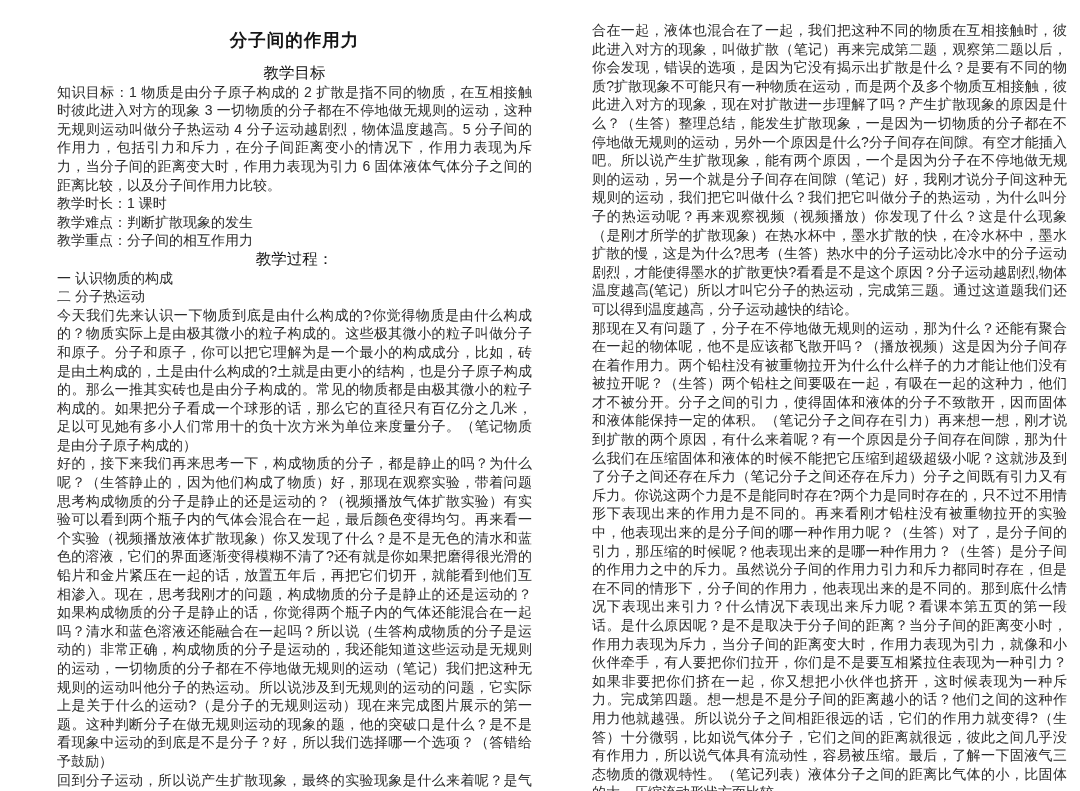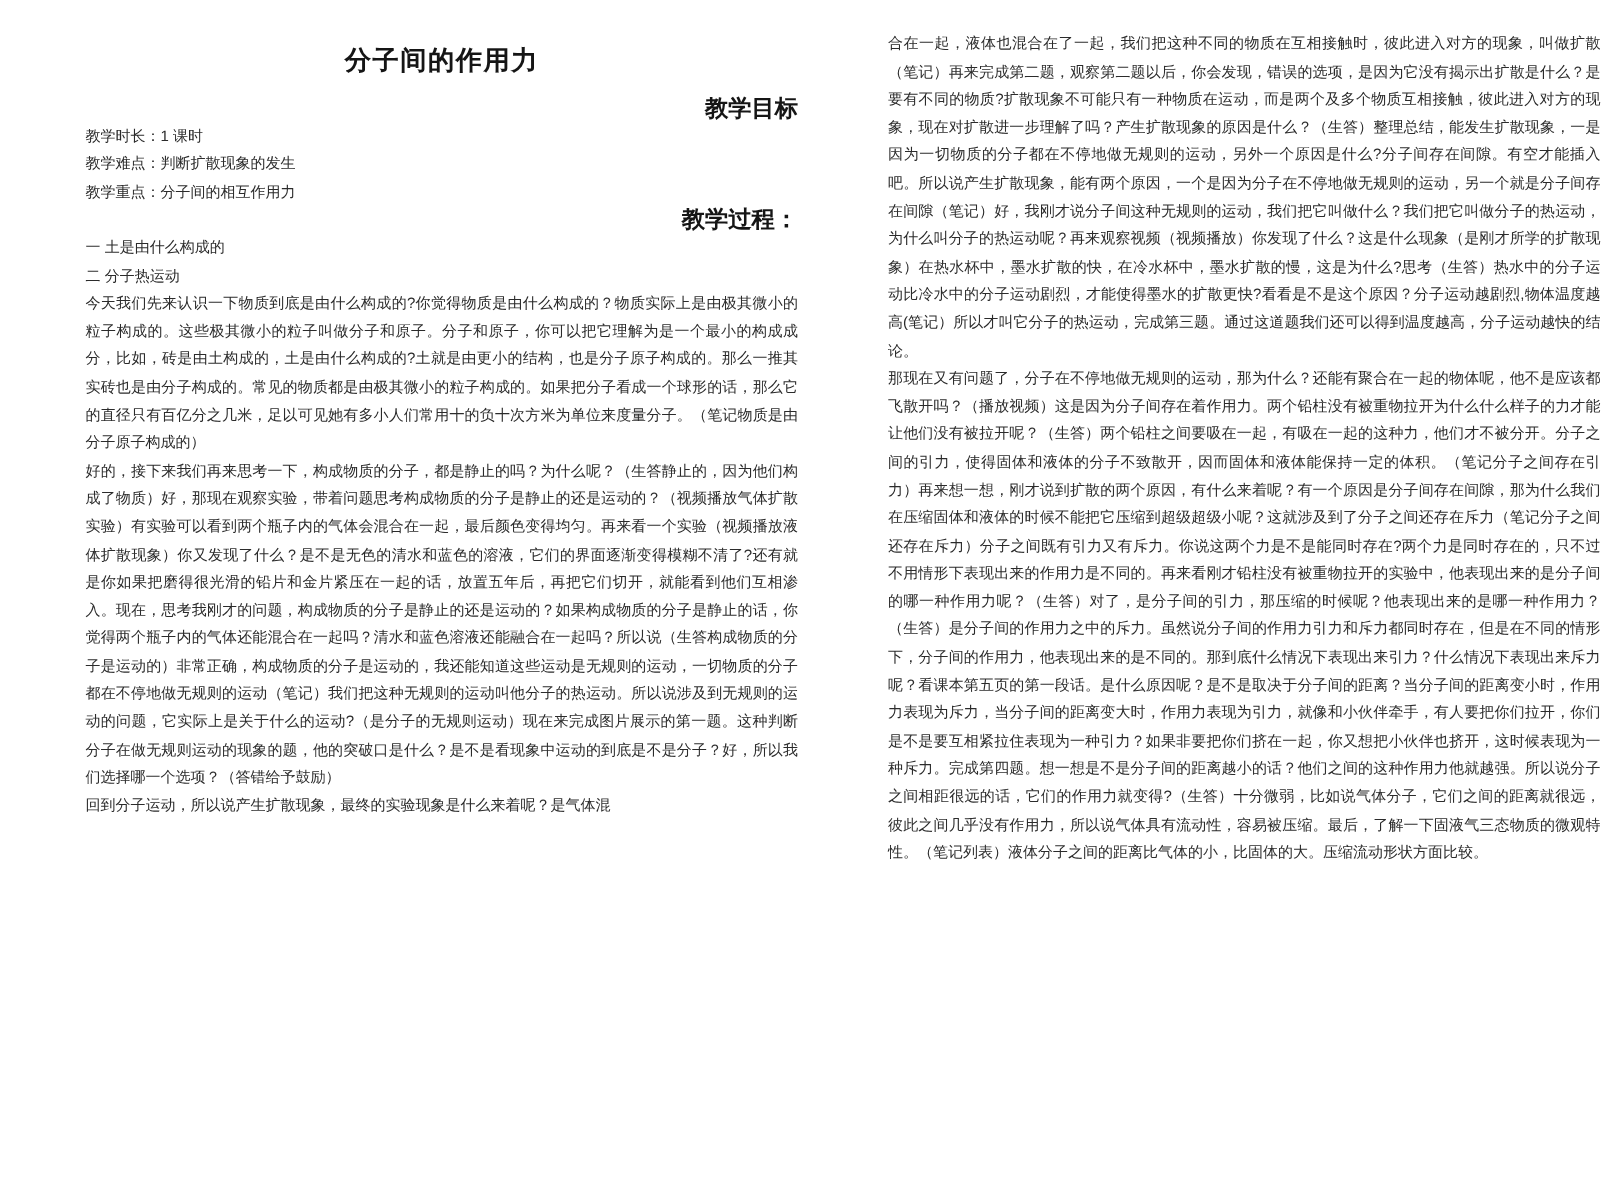--- a/index.html
+++ b/index.html
@@ -26,47 +26,48 @@
     margin-bottom: 12px;
     font-size: 17.5px;
     line-height: 23px;
     font-weight: 700;
     text-align: center;
     color: #151515;
     letter-spacing: 1px;
   }
   .heading {
     font-size: 15.5px;
-    font-weight: 700;
+    font-weight: 400;
     line-height: 18.6px;
     color: #151515;
-    text-align: right;
+    text-align: center;
   }
   .paragraph {
-    font-size: 10px;
+    font-size: 14px;
     line-height: 18.6px;
     text-align: justify;
     text-align-last: left;
     color: #2b2b2b;
     word-break: break-all;
   }
 </style>
 </head>
 <body>
 
 <div class="page">
   <div class="col col-left">
     <div class="doc-title">分子间的作用力</div>
     <div>
         <div class="heading">教学目标</div>
+        <div class="paragraph">知识目标：1 物质是由分子原子构成的 2 扩散是指不同的物质，在互相接触时彼此进入对方的现象 3 一切物质的分子都在不停地做无规则的运动，这种无规则运动叫做分子热运动 4 分子运动越剧烈，物体温度越高。5 分子间的作用力，包括引力和斥力，在分子间距离变小的情况下，作用力表现为斥力，当分子间的距离变大时，作用力表现为引力 6 固体液体气体分子之间的距离比较，以及分子间作用力比较。</div>
         <div class="paragraph">教学时长：1 课时</div>
         <div class="paragraph">教学难点：判断扩散现象的发生</div>
         <div class="paragraph">教学重点：分子间的相互作用力</div>
         <div class="heading">教学过程：</div>
-        <div class="paragraph">一 土是由什么构成的</div>
+        <div class="paragraph">一 认识物质的构成</div>
         <div class="paragraph">二 分子热运动</div>
         <div class="paragraph">今天我们先来认识一下物质到底是由什么构成的?你觉得物质是由什么构成的？物质实际上是由极其微小的粒子构成的。这些极其微小的粒子叫做分子和原子。分子和原子，你可以把它理解为是一个最小的构成成分，比如，砖是由土构成的，土是由什么构成的?土就是由更小的结构，也是分子原子构成的。那么一推其实砖也是由分子构成的。常见的物质都是由极其微小的粒子构成的。如果把分子看成一个球形的话，那么它的直径只有百亿分之几米，足以可见她有多小人们常用十的负十次方米为单位来度量分子。（笔记物质是由分子原子构成的）</div>
         <div class="paragraph">好的，接下来我们再来思考一下，构成物质的分子，都是静止的吗？为什么呢？（生答静止的，因为他们构成了物质）好，那现在观察实验，带着问题思考构成物质的分子是静止的还是运动的？（视频播放气体扩散实验）有实验可以看到两个瓶子内的气体会混合在一起，最后颜色变得均匀。再来看一个实验（视频播放液体扩散现象）你又发现了什么？是不是无色的清水和蓝色的溶液，它们的界面逐渐变得模糊不清了?还有就是你如果把磨得很光滑的铅片和金片紧压在一起的话，放置五年后，再把它们切开，就能看到他们互相渗入。现在，思考我刚才的问题，构成物质的分子是静止的还是运动的？如果构成物质的分子是静止的话，你觉得两个瓶子内的气体还能混合在一起吗？清水和蓝色溶液还能融合在一起吗？所以说（生答构成物质的分子是运动的）非常正确，构成物质的分子是运动的，我还能知道这些运动是无规则的运动，一切物质的分子都在不停地做无规则的运动（笔记）我们把这种无规则的运动叫他分子的热运动。所以说涉及到无规则的运动的问题，它实际上是关于什么的运动?（是分子的无规则运动）现在来完成图片展示的第一题。这种判断分子在做无规则运动的现象的题，他的突破口是什么？是不是看现象中运动的到底是不是分子？好，所以我们选择哪一个选项？（答错给予鼓励）</div>
         <div class="paragraph">回到分子运动，所以说产生扩散现象，最终的实验现象是什么来着呢？是气体混</div>
       </div>
   </div>
   <div class="col col-right">
       <div class="paragraph">合在一起，液体也混合在了一起，我们把这种不同的物质在互相接触时，彼此进入对方的现象，叫做扩散（笔记）再来完成第二题，观察第二题以后，你会发现，错误的选项，是因为它没有揭示出扩散是什么？是要有不同的物质?扩散现象不可能只有一种物质在运动，而是两个及多个物质互相接触，彼此进入对方的现象，现在对扩散进一步理解了吗？产生扩散现象的原因是什么？（生答）整理总结，能发生扩散现象，一是因为一切物质的分子都在不停地做无规则的运动，另外一个原因是什么?分子间存在间隙。有空才能插入吧。所以说产生扩散现象，能有两个原因，一个是因为分子在不停地做无规则的运动，另一个就是分子间存在间隙（笔记）好，我刚才说分子间这种无规则的运动，我们把它叫做什么？我们把它叫做分子的热运动，为什么叫分子的热运动呢？再来观察视频（视频播放）你发现了什么？这是什么现象（是刚才所学的扩散现象）在热水杯中，墨水扩散的快，在冷水杯中，墨水扩散的慢，这是为什么?思考（生答）热水中的分子运动比冷水中的分子运动剧烈，才能使得墨水的扩散更快?看看是不是这个原因？分子运动越剧烈,物体温度越高(笔记）所以才叫它分子的热运动，完成第三题。通过这道题我们还可以得到温度越高，分子运动越快的结论。</div>
       <div class="paragraph">那现在又有问题了，分子在不停地做无规则的运动，那为什么？还能有聚合在一起的物体呢，他不是应该都飞散开吗？（播放视频）这是因为分子间存在着作用力。两个铅柱没有被重物拉开为什么什么样子的力才能让他们没有被拉开呢？（生答）两个铅柱之间要吸在一起，有吸在一起的这种力，他们才不被分开。分子之间的引力，使得固体和液体的分子不致散开，因而固体和液体能保持一定的体积。（笔记分子之间存在引力）再来想一想，刚才说到扩散的两个原因，有什么来着呢？有一个原因是分子间存在间隙，那为什么我们在压缩固体和液体的时候不能把它压缩到超级超级小呢？这就涉及到了分子之间还存在斥力（笔记分子之间还存在斥力）分子之间既有引力又有斥力。你说这两个力是不是能同时存在?两个力是同时存在的，只不过不用情形下表现出来的作用力是不同的。再来看刚才铅柱没有被重物拉开的实验中，他表现出来的是分子间的哪一种作用力呢？（生答）对了，是分子间的引力，那压缩的时候呢？他表现出来的是哪一种作用力？（生答）是分子间的作用力之中的斥力。虽然说分子间的作用力引力和斥力都同时存在，但是在不同的情形下，分子间的作用力，他表现出来的是不同的。那到底什么情况下表现出来引力？什么情况下表现出来斥力呢？看课本第五页的第一段话。是什么原因呢？是不是取决于分子间的距离？当分子间的距离变小时，作用力表现为斥力，当分子间的距离变大时，作用力表现为引力，就像和小伙伴牵手，有人要把你们拉开，你们是不是要互相紧拉住表现为一种引力？如果非要把你们挤在一起，你又想把小伙伴也挤开，这时候表现为一种斥力。完成第四题。想一想是不是分子间的距离越小的话？他们之间的这种作用力他就越强。所以说分子之间相距很远的话，它们的作用力就变得?（生答）十分微弱，比如说气体分子，它们之间的距离就很远，彼此之间几乎没有作用力，所以说气体具有流动性，容易被压缩。最后，了解一下固液气三态物质的微观特性。（笔记列表）液体分子之间的距离比气体的小，比固体的大。压缩流动形状方面比较。</div>
     </div>

